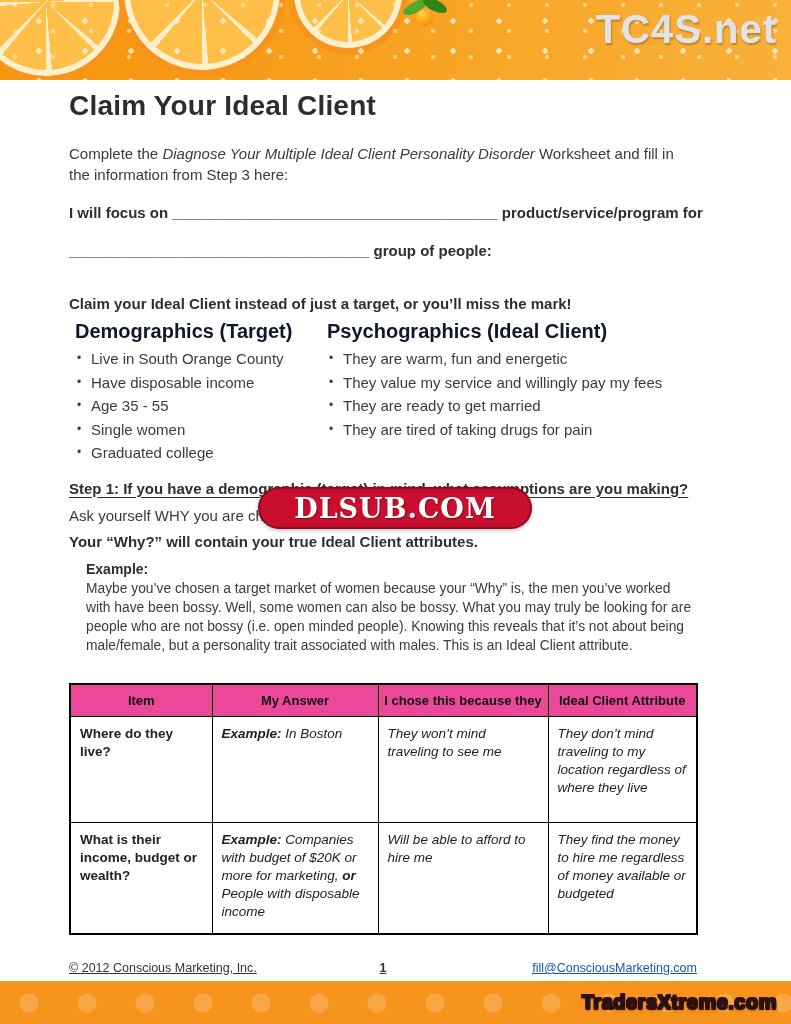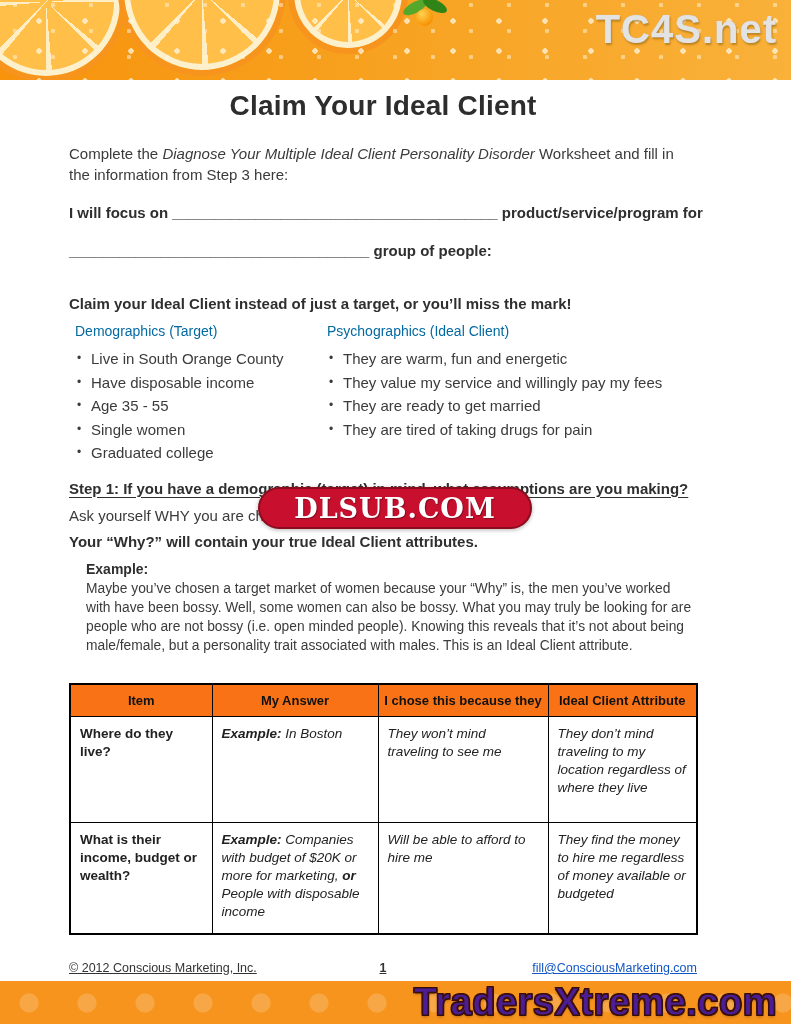--- a/index.html
+++ b/index.html
@@ -48,61 +48,61 @@
   .banner-site {
     position: absolute; right: 14px; top: 7px;
     font-size: 40px; font-weight: bold; letter-spacing: 1px;
     color: #e3e3e3;
     text-shadow: 1px 2px 2px rgba(120,80,0,0.45), 0 0 1px #bdbdbd;
   }
 
   
   .content { position: absolute; top: 64px; left: 69px; width: 628px; }
   h1.title {
-    margin: 25px 0 0; text-align: center;
+    margin: 25px 0 0; text-align: left;
     font-size: 28px; line-height: 34px; font-weight: 700;
     color: #2d2d2d; letter-spacing: .2px;
   }
   p.intro { margin: 20px 0 0; font-size: 15px; line-height: 21px; color: #3b3b3b; }
   p.intro em { font-style: italic; }
   .fill-line {
     margin: 18px 0 0; font-size: 15px; line-height: 19px;
     font-weight: 700; color: #2f2f2f; white-space: nowrap;
   }
   .fill-line.second { margin-top: 19px; }
   .blank { font-weight: 700; letter-spacing: 0; }
   .claim-heading {
     margin: 34px 0 0; font-size: 15px; line-height: 19px;
     font-weight: 700; color: #2f2f2f;
   }
   .cols { display: flex; margin-top: 9px; padding-left: 6px; }
   .col-demo { width: 252px; }
   .col-psy { flex: 1; }
-  .col-heading { font-size: 14px; font-weight: 400; color: #0369a1; line-height: 19px; }
+  .col-heading { font-size: 20px; font-weight: 700; color: #0f172a; line-height: 19px; }
   ul.bullets { list-style: none; margin: 8px 0 0; padding: 0; }
   ul.bullets li {
     position: relative; font-size: 15px; line-height: 19px;
     margin: 0 0 4.5px; padding-left: 16px; color: #3b3b3b;
   }
   ul.bullets li::before { content: "•"; position: absolute; left: 2px; top: 0; font-size: 12px; }
   .step1-heading {
     margin: 12px 0 0; font-size: 15px; line-height: 19px; font-weight: 700;
     color: #2f2f2f; text-decoration: underline; text-underline-offset: 3px; white-space: nowrap;
   }
   .ask-line { margin: 8px 0 0; font-size: 15px; line-height: 19px; }
   .why-heading { margin: 7px 0 0; font-size: 15px; line-height: 19px; font-weight: 700; color: #2f2f2f; }
   .example-block { margin: 10px 0 0 17px; width: 608px; }
   .example-label { font-size: 14px; font-weight: 700; color: #2f2f2f; }
   .example-text { margin-top: 2px; font-size: 13.8px; line-height: 19px; color: #3b3b3b; }
 
   
   table.grid { margin-top: 28px; width: 627px; border-collapse: collapse; table-layout: fixed; border: 2px solid #000; }
   table.grid th, table.grid td { border: 1px solid #000; }
   table.grid th {
-    background: #f97316; color: #111;
+    background: #ec4899; color: #111;
     font-size: 13px; font-weight: 700; padding: 8px 4px; text-align: center;
   }
   table.grid td {
     vertical-align: top; padding: 8px 9px;
     font-size: 13.5px; line-height: 18px; color: #222;
   }
   td.cell-item { font-weight: 700; }
   td.cell-answer, td.cell-because, td.cell-attr { font-style: italic; }
   .bold-it { font-weight: 700; }
   tr.row-1 td { height: 106px; }
@@ -133,22 +133,22 @@
     display: flex; align-items: center; justify-content: flex-end;
     padding-right: 14px; overflow: hidden;
   }
   .bottom-banner::before {
     content: ""; position: absolute; inset: 0;
     background-image: radial-gradient(circle, rgba(255,255,255,0.18) 9px, transparent 10px);
     background-size: 58px 44px;
   }
   .bottom-site {
     position: relative;
-    font-size: 38px; font-weight: 800; letter-spacing: .5px;
-    color: #4c1d95;
+    font-size: 20px; font-weight: 800; letter-spacing: .5px;
+    color: #0f172a;
     -webkit-text-stroke: 1.2px #38100a;
     text-shadow: 1px 1px 0 #3a0c08, -1px 1px 0 #3a0c08, 1px -1px 0 #3a0c08, -1px -1px 0 #3a0c08, 0 2px 3px rgba(60,20,0,0.35);
   }
 </style>
 </head>
 <body>
 
 <div class="page">
 
   <header class="top-banner">

